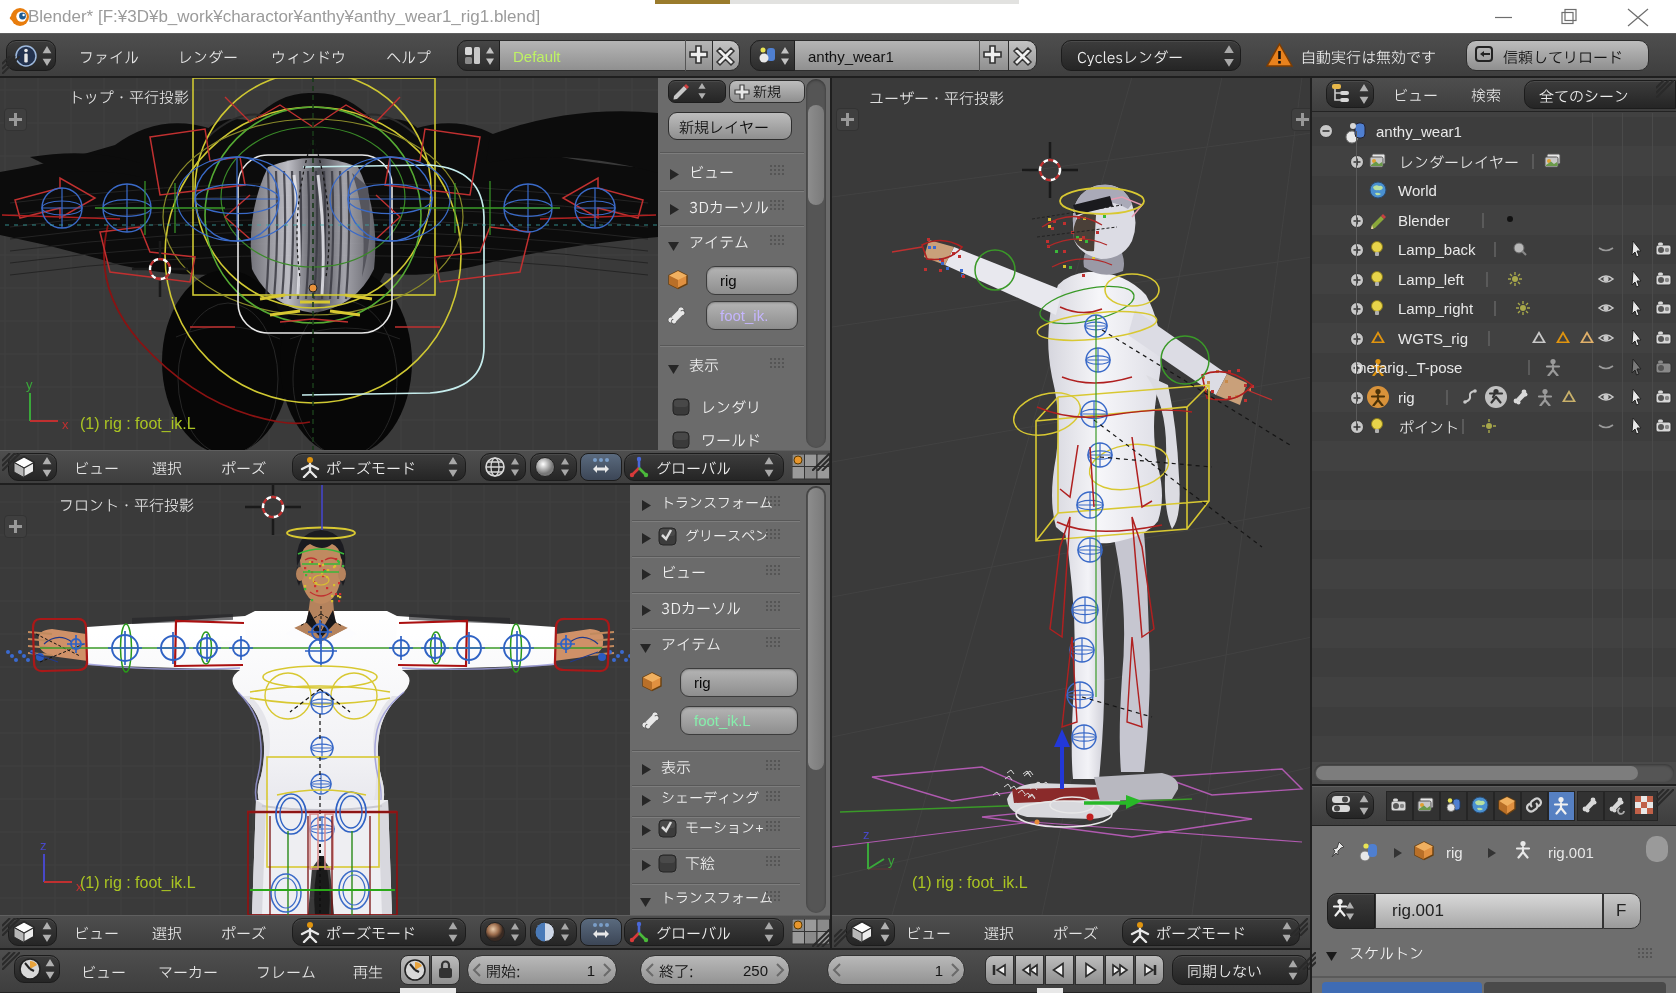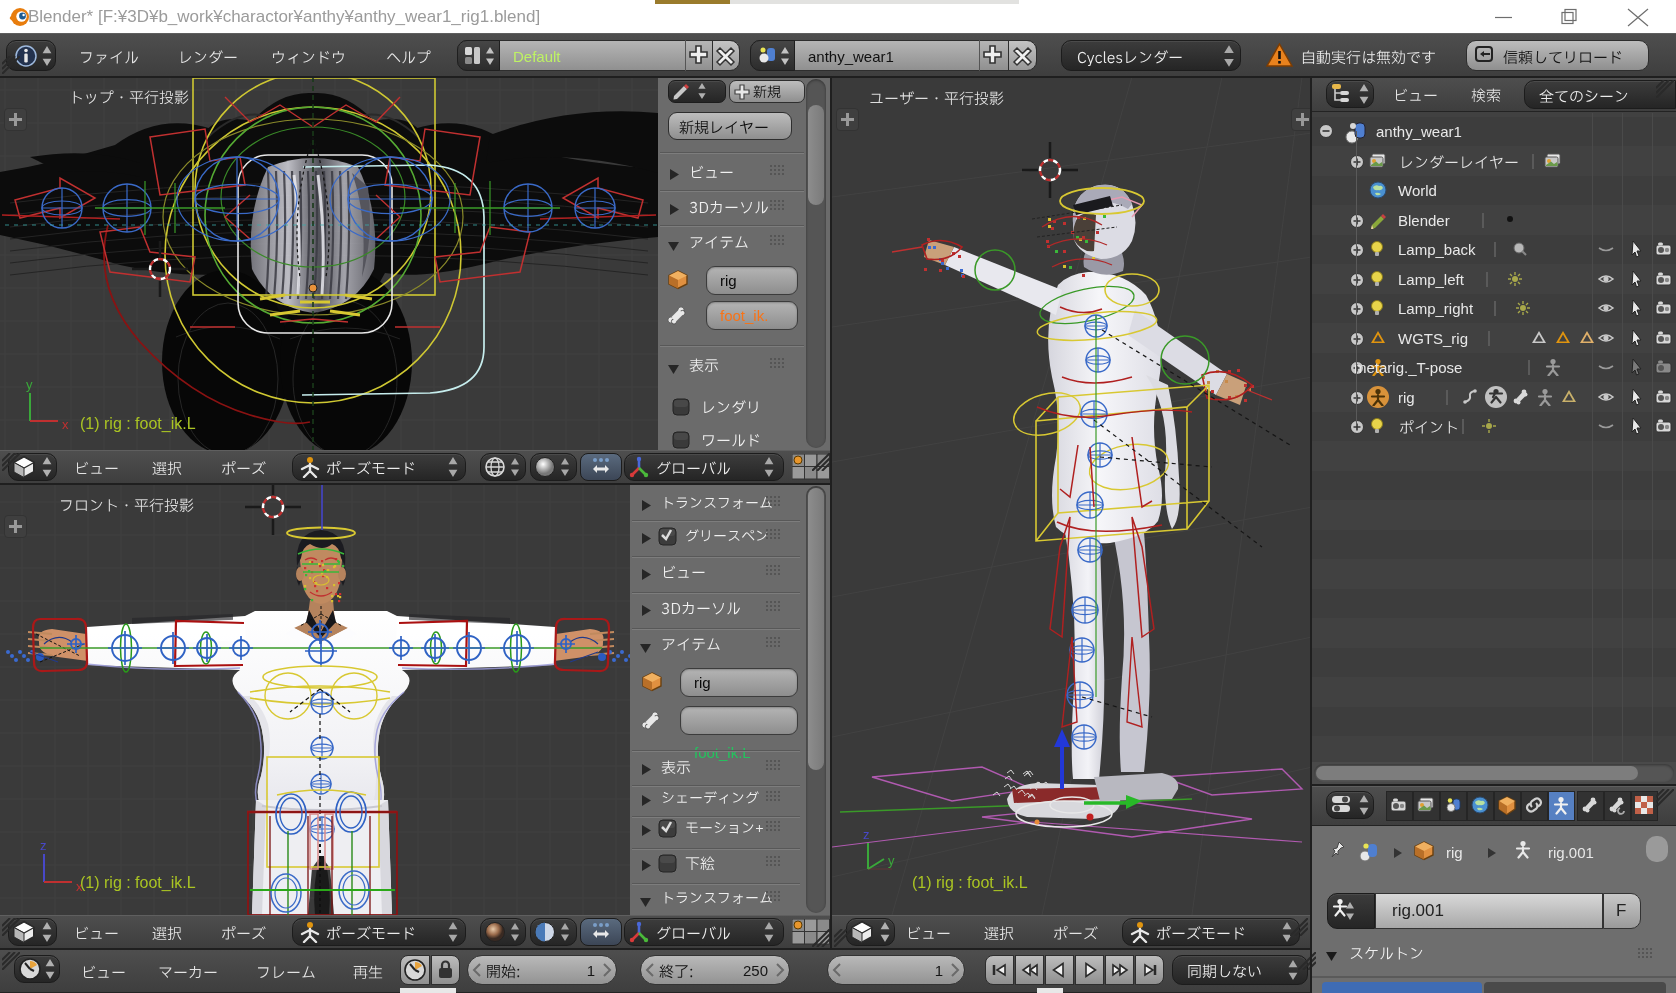--- a/index.html
+++ b/index.html
@@ -968,21 +968,21 @@
 <div class="abs" style="left:706px;top:266px;width:92px;height:29px;background:linear-gradient(#b4b4b4,#8e8e8e);border:1px solid #3c3c3c;border-radius:9px;box-shadow:inset 0 1px 2px rgba(0,0,0,.25)"></div>
 <div class="abs" style="left:720px;top:272px;font-size:15px;color:#0a0a0a">rig</div>
 <svg class="abs" style="left:666px;top:305px" width="22" height="22" viewBox="0 0 22 22">
     <circle cx="5" cy="15" r="3.2" fill="#e8e8e8" stroke="#555" stroke-width="1"></circle>
 <circle cx="15" cy="5" r="3.2" fill="#e8e8e8" stroke="#555" stroke-width="1"></circle>
 <circle cx="16.5" cy="8" r="2.6" fill="#e8e8e8" stroke="#555" stroke-width="1"></circle>
 <circle cx="8" cy="16.5" r="2.6" fill="#e8e8e8" stroke="#555" stroke-width="1"></circle>
 <path d="M5.5 12 L13 4.5 L17.5 9 L9.5 17 Z" fill="#e8e8e8"></path>
   </svg>
 <div class="abs" style="left:706px;top:301px;width:92px;height:29px;background:linear-gradient(#b4b4b4,#8e8e8e);border:1px solid #3c3c3c;border-radius:9px;box-shadow:inset 0 1px 2px rgba(0,0,0,.25)"></div>
-<div class="abs" style="left:720px;top:307px;font-size:15px;color:#f97316">foot_ik.</div>
+<div class="abs" style="left:720px;top:307px;font-size:15px;color:#c4b5fd">foot_ik.</div>
 <div class="abs" style="left:660px;top:345px;width:144px;height:1px;background:#585858"></div>
 <div class="abs" style="left:660px;top:346px;width:144px;height:1px;background:#7d7d7d"></div>
 <svg class="abs" style="left:668px;top:361px" width="13" height="14" viewBox="0 0 13 14">
     <path d="M0 4 L11 4 L5.5 13 Z" fill="#262626"></path>
   </svg>
 <svg class="abs" style="left:688px;top:356px" width="32" height="21" viewBox="0 0 32 21">
     <path transform="translate(1,15.0)" d="M14.4 0.1 13.9 1Q11.4 -0 9.8 -1.7Q8.2 -3.3 7.5 -5.5Q6.6 -4.3 5.3 -3.4V-0.4Q7.5 -0.8 9.2 -1.3L9.3 -0.4Q6.5 0.4 2.5 1L2.3 0Q3.3 -0.1 4.3 -0.3V-2.9Q2.9 -2 1 -1.4L0.6 -2.3Q4.5 -3.5 6.4 -5.5H0.8V-6.4H6.9V-7.9H1.9V-8.8H6.9V-10.3H1.3V-11.1H6.9V-12.5H7.9V-11.1H13.7V-10.3H7.9V-8.8H13.1V-7.9H7.9V-6.4H14.2V-5.5H8.4Q9 -3.9 10 -2.8Q11.7 -3.7 12.9 -4.8L13.6 -4.2Q12.2 -3 10.6 -2.1Q12.1 -0.8 14.4 0.1Z M17.3 -11.7H27.7V-10.8H17.3ZM15.9 -8.4H29.1V-7.4H23.1V-0.4Q23.1 0.2 22.9 0.4Q22.6 0.7 21.9 0.7H19.4L19.1 -0.2H22.1V-7.4H15.9ZM25.9 -6Q26.8 -4.9 27.5 -3.7Q28.2 -2.5 28.9 -0.9L28 -0.5Q27.3 -2 26.6 -3.3Q25.9 -4.5 25.1 -5.5ZM19.6 -5.8Q19.2 -4.3 18.5 -3Q17.8 -1.6 16.7 -0.4L15.8 -1Q16.9 -2.2 17.5 -3.4Q18.2 -4.5 18.6 -6Z" fill="#f0f0f0"></path>
   </svg>
 <svg class="abs" style="left:770px;top:358px" width="16" height="12" viewBox="0 0 16 12">
     <rect x="0" y="0" width="2" height="2" fill="#555"></rect>
@@ -1136,21 +1136,21 @@
 <div class="abs" style="left:680px;top:668px;width:118px;height:29px;background:linear-gradient(#b4b4b4,#8e8e8e);border:1px solid #3c3c3c;border-radius:9px;box-shadow:inset 0 1px 2px rgba(0,0,0,.25)"></div>
 <div class="abs" style="left:694px;top:674px;font-size:15px;color:#0a0a0a">rig</div>
 <svg class="abs" style="left:640px;top:710px" width="22" height="22" viewBox="0 0 22 22">
     <circle cx="5" cy="15" r="3.2" fill="#e8e8e8" stroke="#555" stroke-width="1"></circle>
 <circle cx="15" cy="5" r="3.2" fill="#e8e8e8" stroke="#555" stroke-width="1"></circle>
 <circle cx="16.5" cy="8" r="2.6" fill="#e8e8e8" stroke="#555" stroke-width="1"></circle>
 <circle cx="8" cy="16.5" r="2.6" fill="#e8e8e8" stroke="#555" stroke-width="1"></circle>
 <path d="M5.5 12 L13 4.5 L17.5 9 L9.5 17 Z" fill="#e8e8e8"></path>
   </svg>
 <div class="abs" style="left:680px;top:706px;width:118px;height:29px;background:linear-gradient(#b4b4b4,#8e8e8e);border:1px solid #3c3c3c;border-radius:9px;box-shadow:inset 0 1px 2px rgba(0,0,0,.25)"></div>
-<div class="abs" style="left:694px;top:744px;font-size:15px;color:#22c55e">foot_ik.L</div>
+<div class="abs" style="left:694px;top:712px;font-size:15px;color:#86efac">foot_ik.L</div>
 <div class="abs" style="left:632px;top:750px;width:168px;height:1px;background:#585858"></div>
 <div class="abs" style="left:632px;top:751px;width:168px;height:1px;background:#7d7d7d"></div>
 <svg class="abs" style="left:640px;top:763px" width="13" height="14" viewBox="0 0 13 14">
     <path d="M2 1 L11 6.5 L2 12 Z" fill="#262626"></path>
   </svg>
 <svg class="abs" style="left:660px;top:758px" width="32" height="21" viewBox="0 0 32 21">
     <path transform="translate(1,15.0)" d="M14.4 0.1 13.9 1Q11.4 -0 9.8 -1.7Q8.2 -3.3 7.5 -5.5Q6.6 -4.3 5.3 -3.4V-0.4Q7.5 -0.8 9.2 -1.3L9.3 -0.4Q6.5 0.4 2.5 1L2.3 0Q3.3 -0.1 4.3 -0.3V-2.9Q2.9 -2 1 -1.4L0.6 -2.3Q4.5 -3.5 6.4 -5.5H0.8V-6.4H6.9V-7.9H1.9V-8.8H6.9V-10.3H1.3V-11.1H6.9V-12.5H7.9V-11.1H13.7V-10.3H7.9V-8.8H13.1V-7.9H7.9V-6.4H14.2V-5.5H8.4Q9 -3.9 10 -2.8Q11.7 -3.7 12.9 -4.8L13.6 -4.2Q12.2 -3 10.6 -2.1Q12.1 -0.8 14.4 0.1Z M17.3 -11.7H27.7V-10.8H17.3ZM15.9 -8.4H29.1V-7.4H23.1V-0.4Q23.1 0.2 22.9 0.4Q22.6 0.7 21.9 0.7H19.4L19.1 -0.2H22.1V-7.4H15.9ZM25.9 -6Q26.8 -4.9 27.5 -3.7Q28.2 -2.5 28.9 -0.9L28 -0.5Q27.3 -2 26.6 -3.3Q25.9 -4.5 25.1 -5.5ZM19.6 -5.8Q19.2 -4.3 18.5 -3Q17.8 -1.6 16.7 -0.4L15.8 -1Q16.9 -2.2 17.5 -3.4Q18.2 -4.5 18.6 -6Z" fill="#f0f0f0"></path>
   </svg>
 <svg class="abs" style="left:766px;top:760px" width="16" height="12" viewBox="0 0 16 12">
     <rect x="0" y="0" width="2" height="2" fill="#555"></rect>

